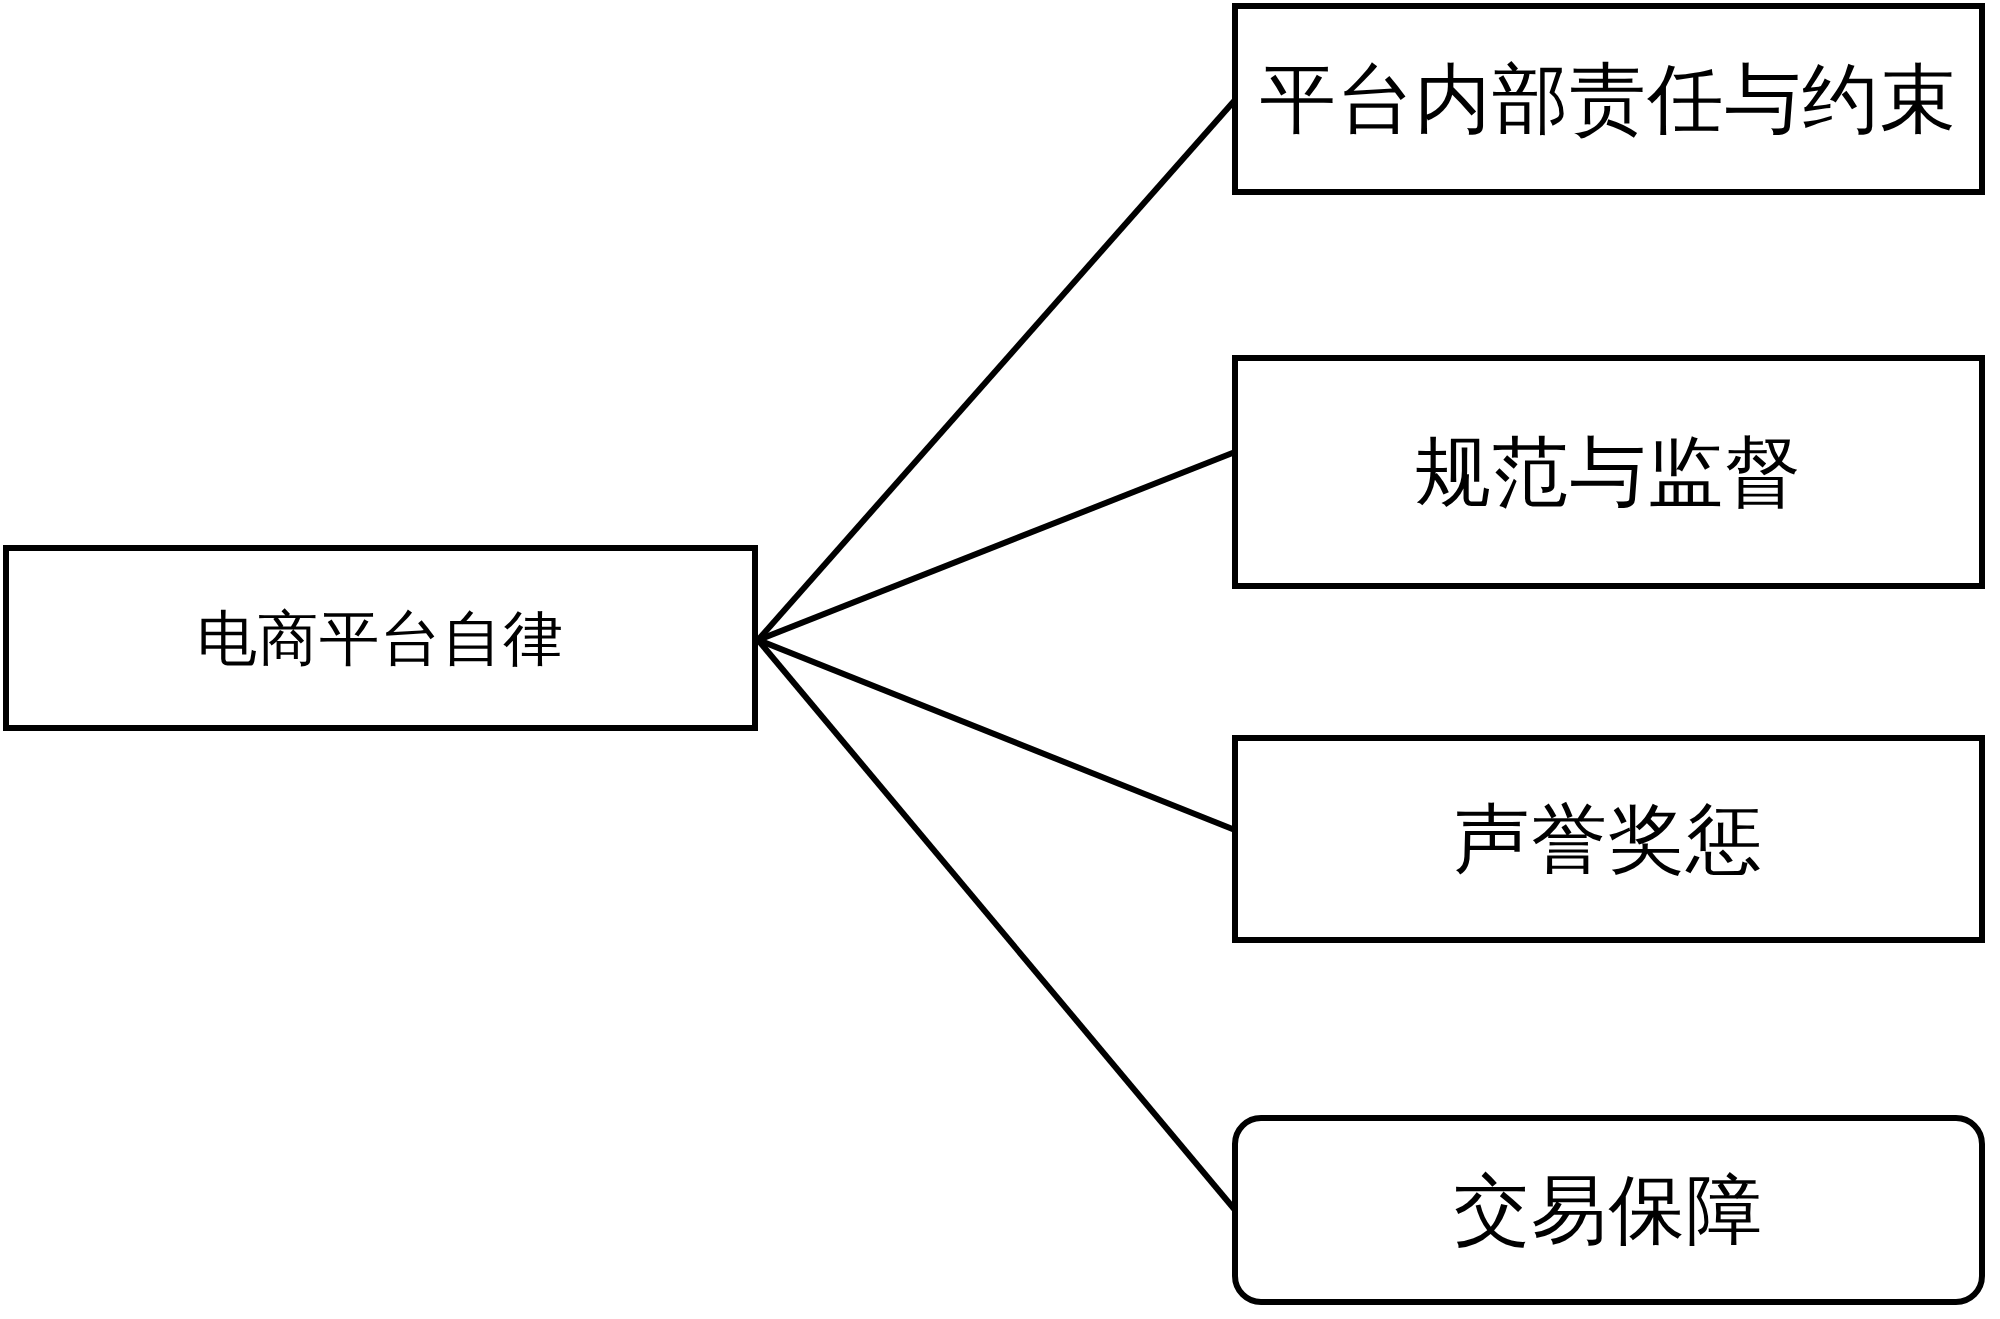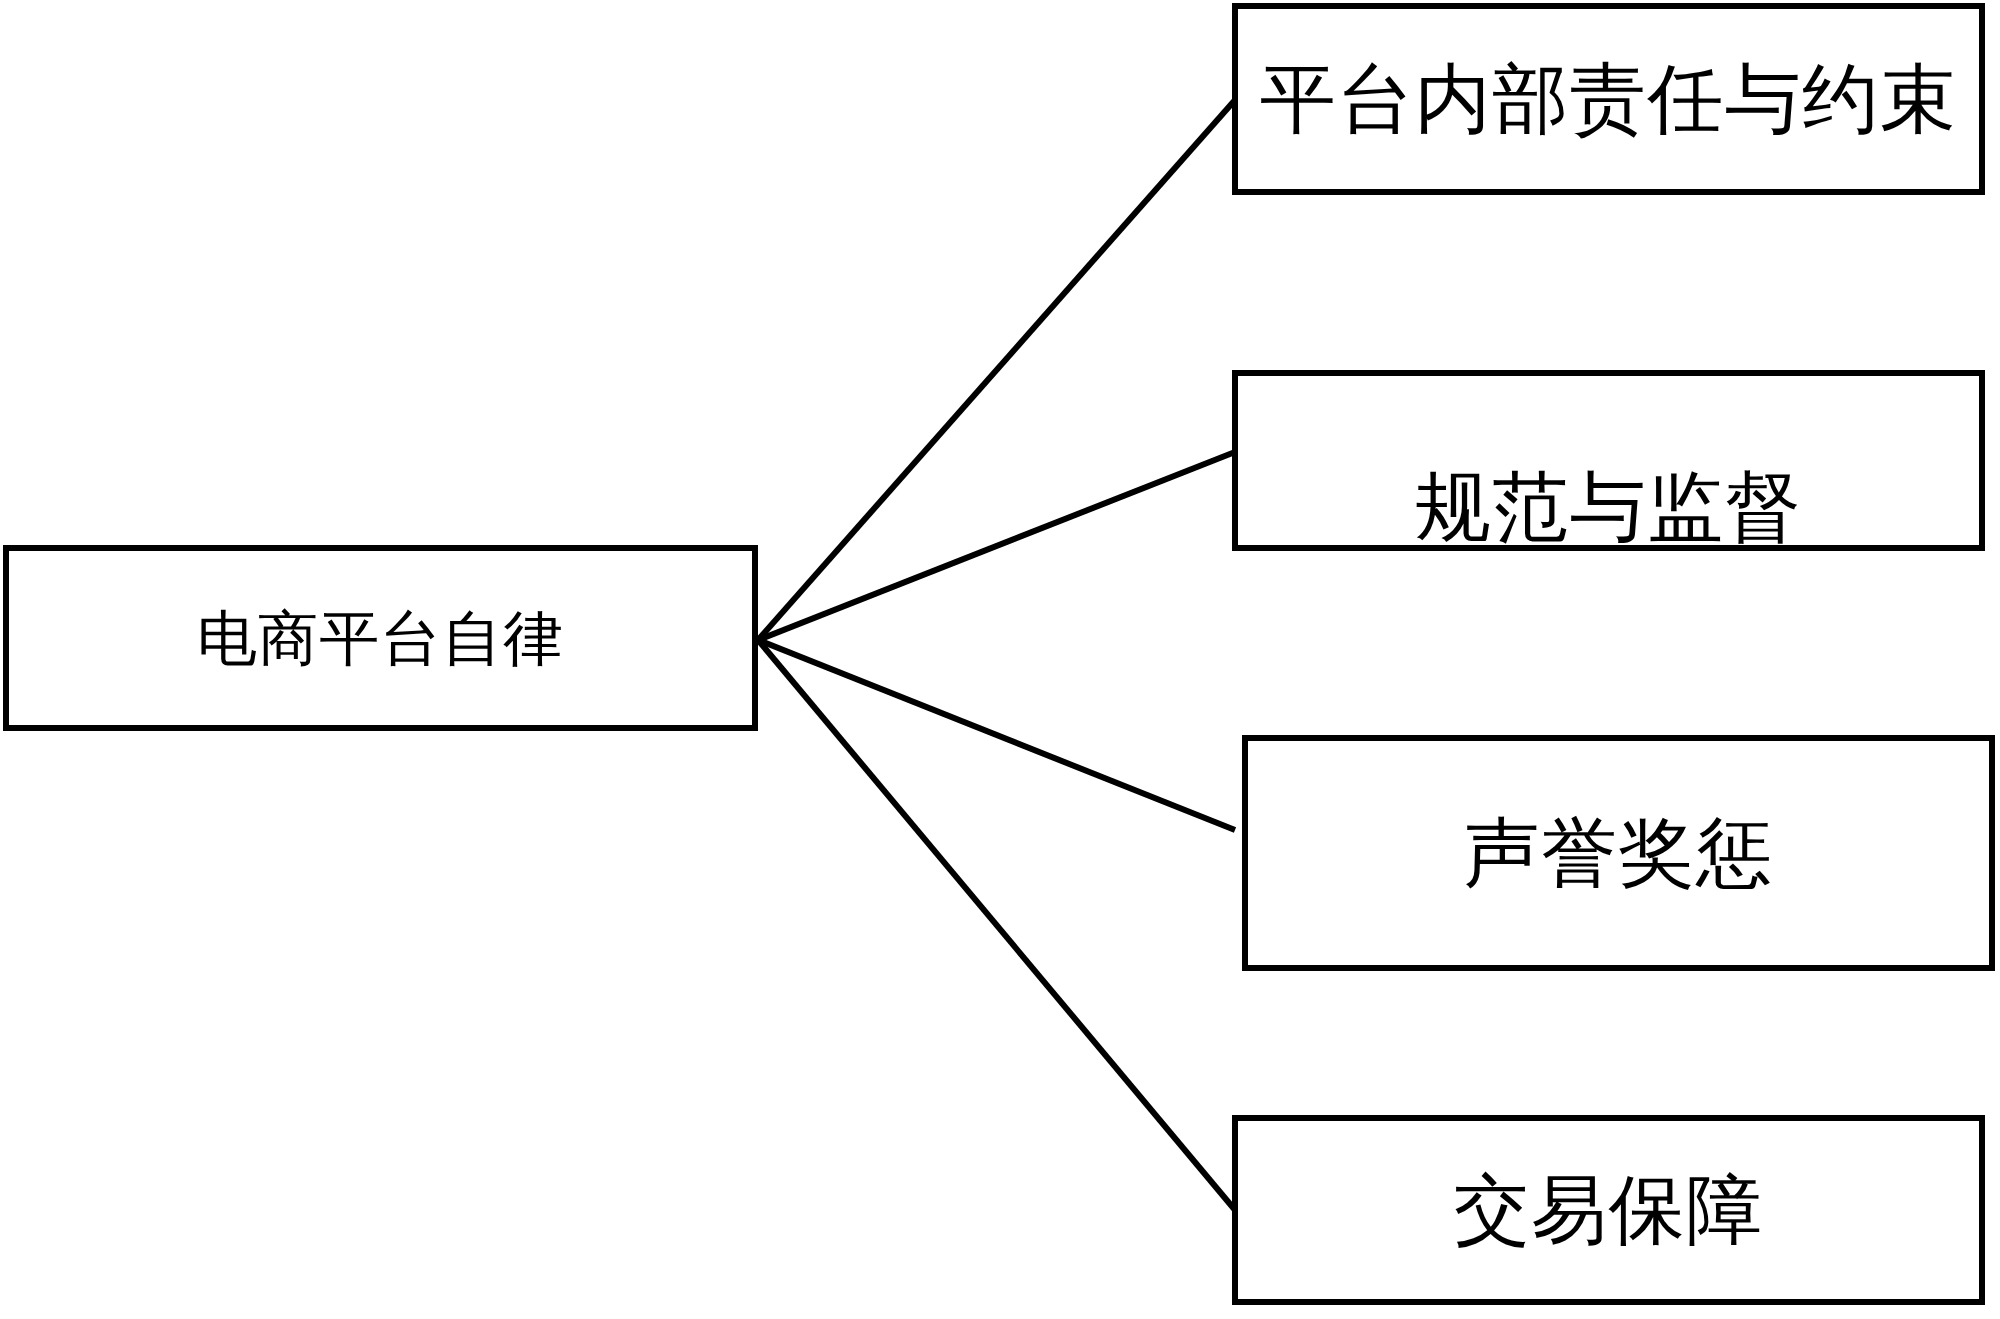--- a/index.html
+++ b/index.html
@@ -55,37 +55,36 @@
 
   
   #node-branch-0 {
     left: 1232px;
     top: 3px;
     width: 753px;
     height: 192px;
   }
   #node-branch-1 {
     left: 1232px;
-    top: 370px;
+    top: 355px;
     width: 753px;
-    height: 181px;
-    align-items: flex-end;
+    height: 234px;
   }
   #node-branch-2 {
     left: 1232px;
     top: 735px;
     width: 753px;
-    height: 236px;
-    margin-left: 10px;
+    height: 208px;
   }
   #node-branch-3 {
     left: 1232px;
     top: 1115px;
     width: 753px;
     height: 190px;
+    border-radius: 29px;
   }
   .branch-label { font-size: 76px; }
 </style>
 </head>
 <body>
 
 <div id="canvas">
 
   <svg id="edge-layer" viewBox="0 0 2000 1319" width="2000" height="1319" xmlns="http://www.w3.org/2000/svg">
     <g stroke="#000000" stroke-width="6" stroke-linecap="butt" fill="none">

